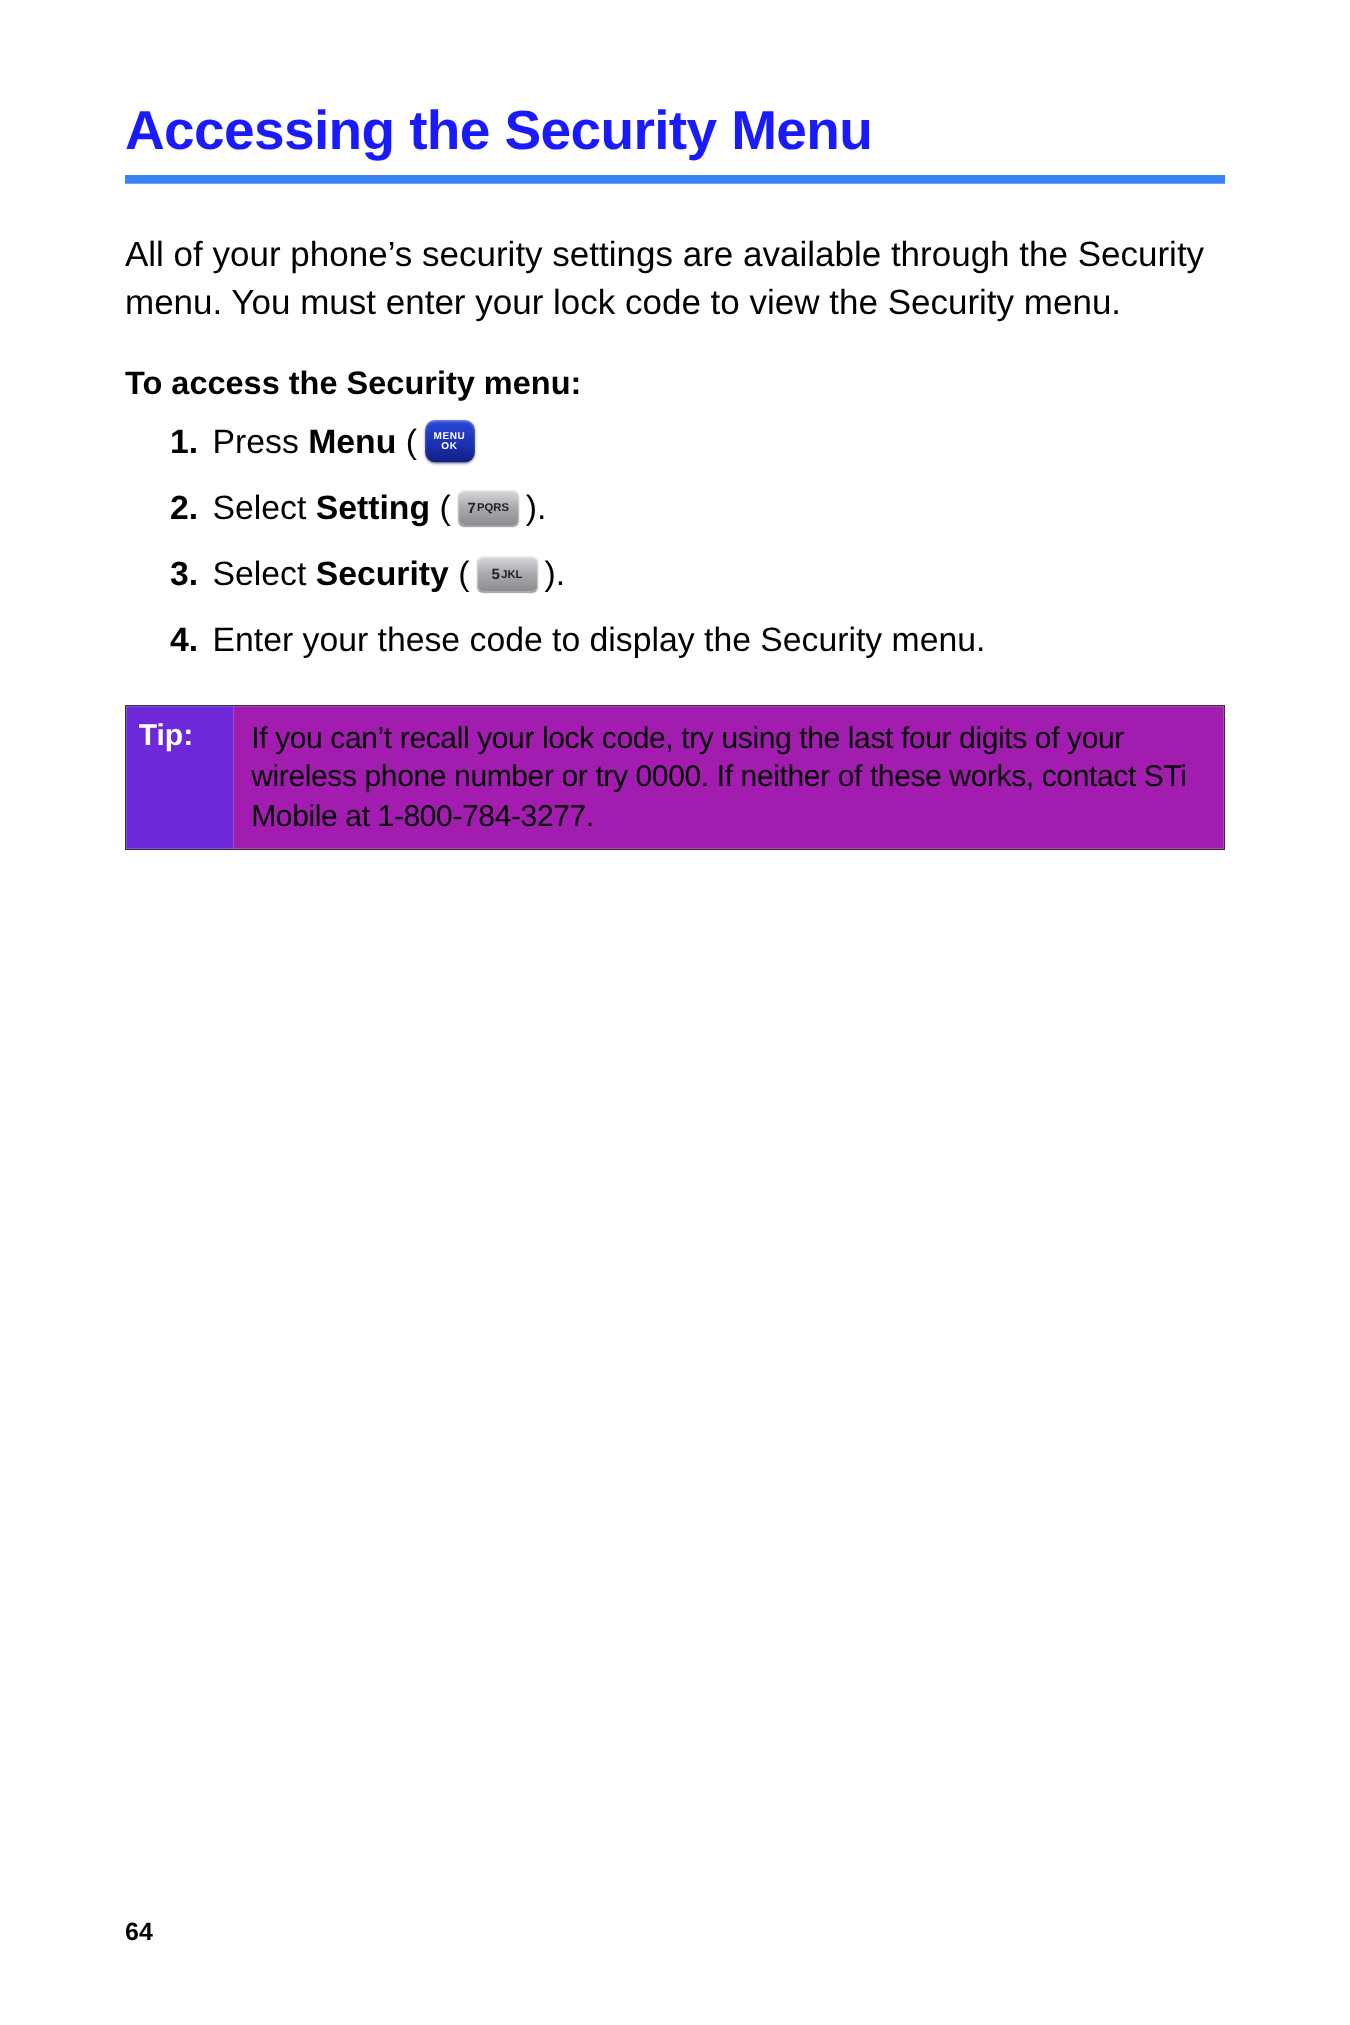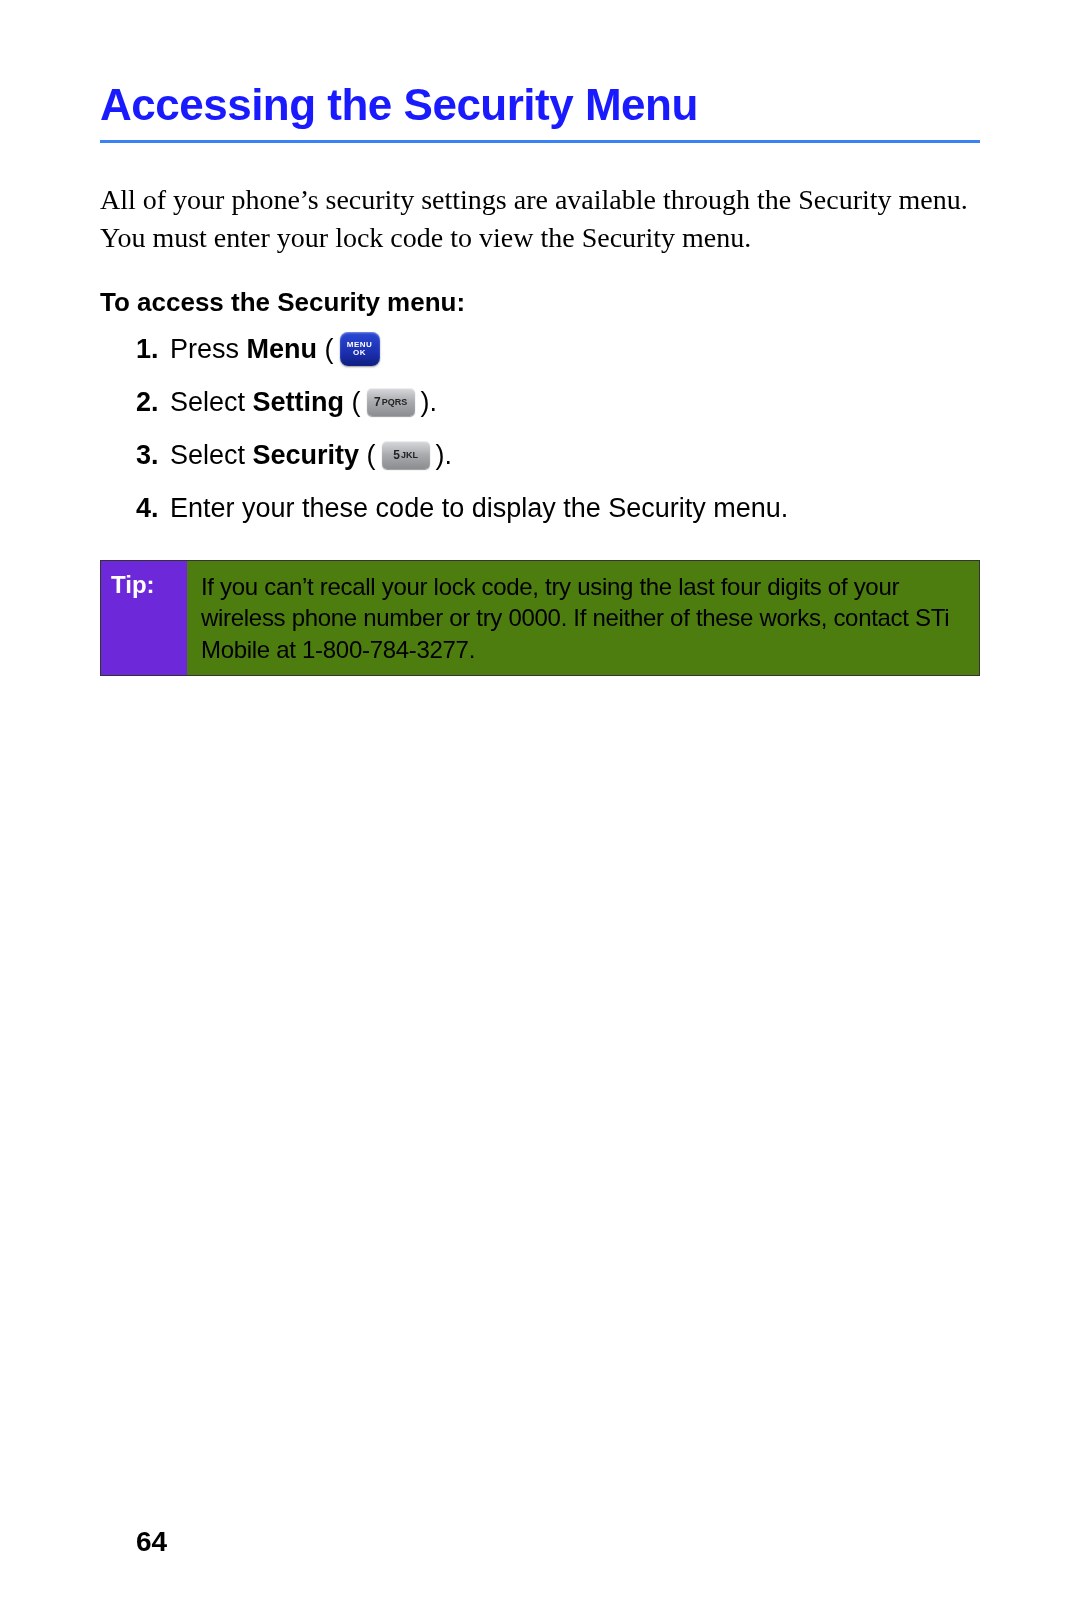--- a/index.html
+++ b/index.html
@@ -10,29 +10,28 @@
       font-family: "Myriad Pro", "Segoe UI", Arial, sans-serif;
       color: #000;
       position: relative;
       padding: 80px 100px 0 100px;
     }
     .page-title {
       color: #1a1aff;
       font-size: 44px;
       font-weight: 700;
       letter-spacing: -0.5px;
-      border-bottom: 3px solid #3b82f6;
+      border-bottom: 7px solid #3b82f6;
       padding-bottom: 10px;
       margin-bottom: 38px;
     }
     .intro {
       font-size: 28px;
       line-height: 1.35;
       margin-bottom: 30px;
-      font-family: Liberation Serif, serif;
     }
     .sub-heading {
       font-size: 26px;
       font-weight: 700;
       margin-bottom: 12px;
     }
     .steps {
       list-style: none;
       margin-left: 36px;
       margin-bottom: 32px;
@@ -91,37 +90,37 @@
     .tip-label {
       background: #6d28d9;
       color: #fff;
       font-weight: 700;
       font-size: 24px;
       width: 86px;
       padding: 10px 4px 6px 10px;
       flex-shrink: 0;
     }
     .tip-body {
-      background: #4d7c0f;
+      background: #a21caf;
       font-size: 24px;
       line-height: 1.3;
       padding: 10px 12px 10px 14px;
       letter-spacing: -0.3px;
     }
     .footer {
       position: absolute;
       bottom: 62px;
       left: 100px;
       right: 100px;
       display: flex;
       justify-content: space-between;
       align-items: baseline;
       font-weight: 700;
     }
-    .page-num { font-size: 28px; margin-left: 36px; }
+    .page-num { font-size: 20px; }
     .section-label { font-size: 26px; }
   </style>
 </head>
 <body>
 
 <h1 class="page-title">Accessing the Security Menu</h1>
 
 <p class="intro">All of your phone’s security settings are available through the Security menu. You must enter your lock code to view the Security menu.</p>
 
 <p class="sub-heading">To access the Security menu:</p>

